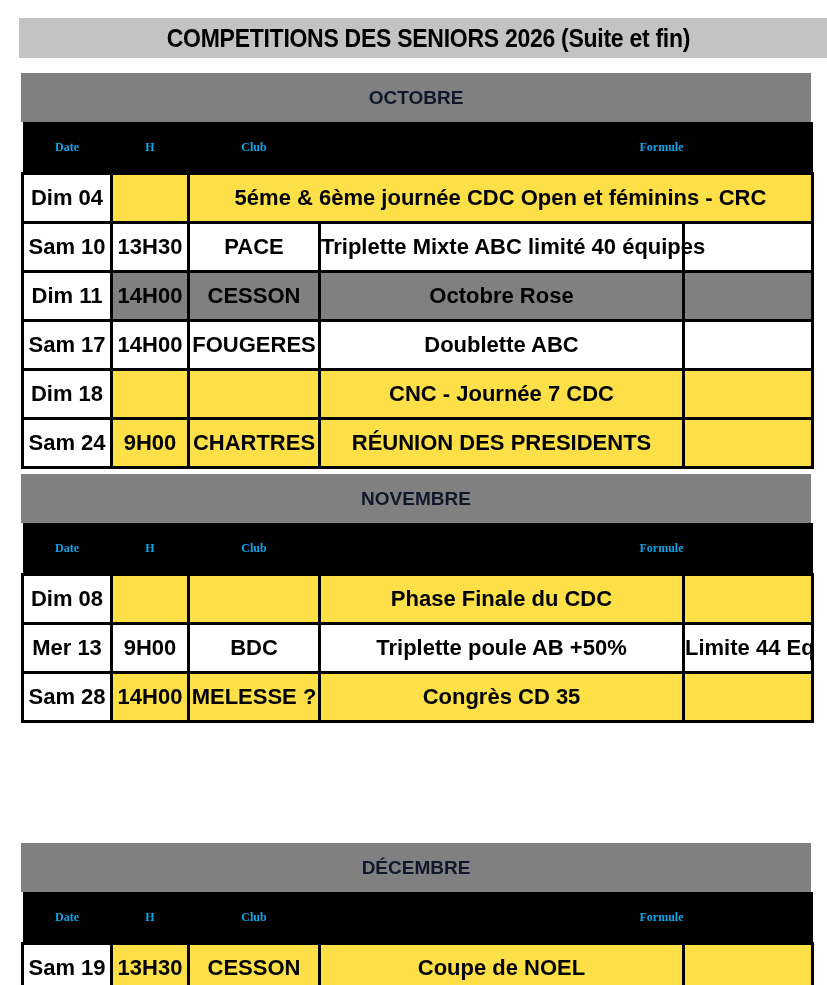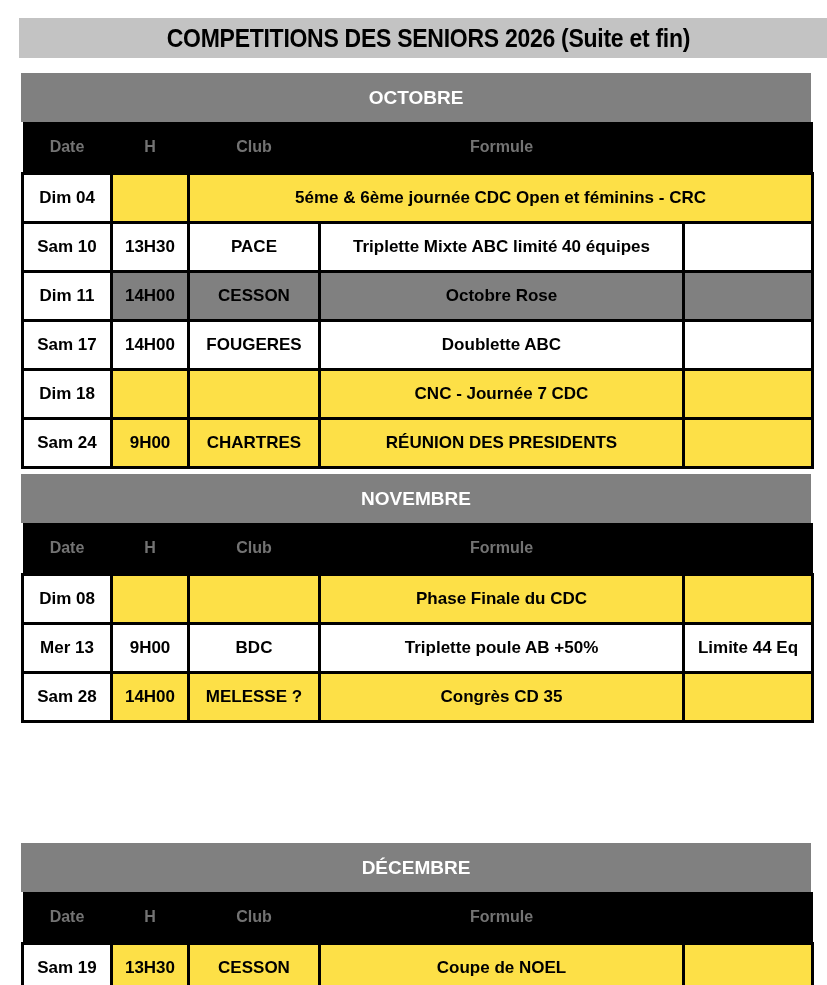--- a/index.html
+++ b/index.html
@@ -11,41 +11,42 @@
     background: #c3c3c3; display: flex; align-items: center; justify-content: center;
   }
   .title-text {
     font-family: "Liberation Sans", sans-serif; font-weight: bold; font-size: 25px;
     letter-spacing: -0.3px; transform: scaleX(0.92); white-space: nowrap;
   }
 
   .month-block { position: absolute; left: 21px; width: 790px; }
   .month-bar {
     height: 49px; background: #808080; display: flex; align-items: center; justify-content: center;
-    font-weight: bold; font-size: 19px; color: #ffffff;
+    font-weight: bold; font-size: 19px; color: #0f172a;
   }
   table.sched {
     border-collapse: collapse; width: 790px; table-layout: fixed;
   }
   table.sched col.c-date { width: 89px; }
   table.sched col.c-h { width: 77px; }
   table.sched col.c-club { width: 131px; }
   table.sched col.c-form { width: 364px; }
   table.sched col.c-extra { width: 129px; }
 
   table.sched th {
-    background: #000; color: #737373; height: 50px; padding: 0;
-    font-weight: bold; font-size: 16px; text-align: center; vertical-align: middle;
+    background: #000; color: #0ea5e9; height: 50px; padding: 0;
+    font-weight: bold; font-size: 12px; text-align: center; vertical-align: middle;
     border: none;
+    font-family: Liberation Serif, serif;
   }
-  table.sched th.form-head { text-align: center; }
+  table.sched th.form-head { text-align: right; }
 
   table.sched td {
     height: 46px; padding: 0; text-align: center; vertical-align: middle;
-    font-weight: bold; font-size: 17px; border: 3px solid #000; white-space: nowrap;
+    font-weight: bold; font-size: 22px; border: 3px solid #000; white-space: nowrap;
   }
   td.white { background: #ffffff; }
   td.light { background: #fde047; }
   td.dark  { background: #808080; }
   td.bottom { vertical-align: bottom; padding-bottom: 2px; }
 </style>
 </head>
 <body>
 
 <div class="title-bar">

